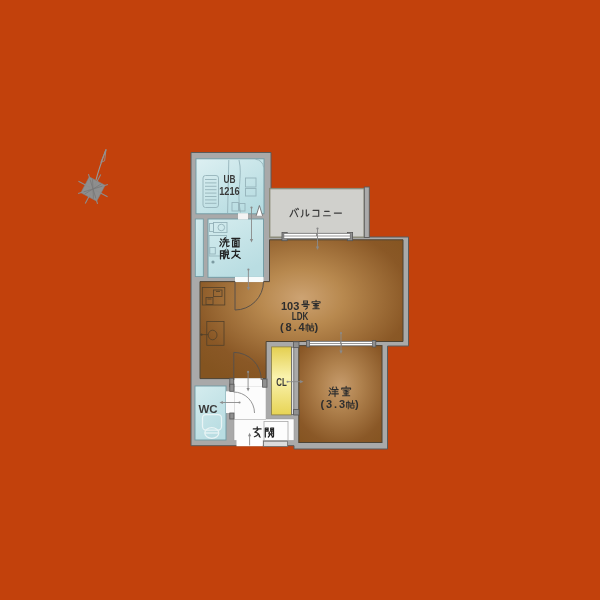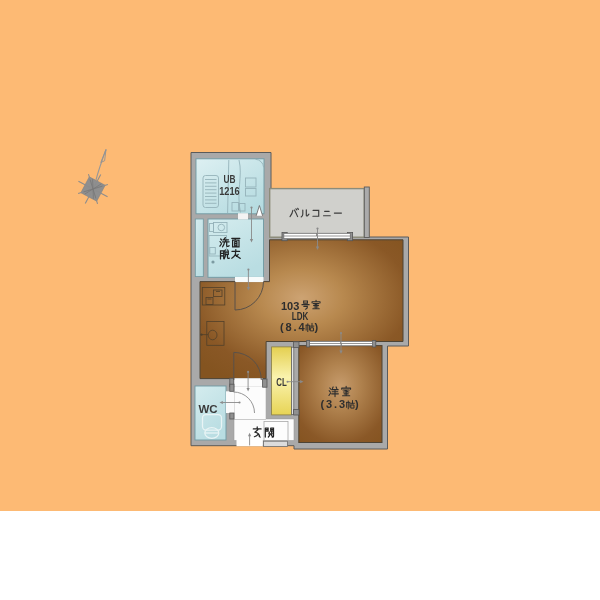--- a/index.html
+++ b/index.html
@@ -1,16 +1,16 @@
 <!DOCTYPE html>
 <html><head>
 <meta charset="utf-8">
 <style>
   html,body{margin:0;padding:0;background:#ffffff;}
-  .page{width:600px;height:511px;position:relative;background:#fdba74;
+  .page{width:600px;height:600px;position:relative;background:#c2410c;
         font-family:"Liberation Sans", sans-serif;text-align:right;}
   svg{position:absolute;left:0;top:0;}
   text{font-family:"Liberation Sans", sans-serif;}
 </style>
 </head>
 <body>
 <div class="page">
 <svg width="600" height="600" viewBox="0 0 600 600">
 <defs>
 

